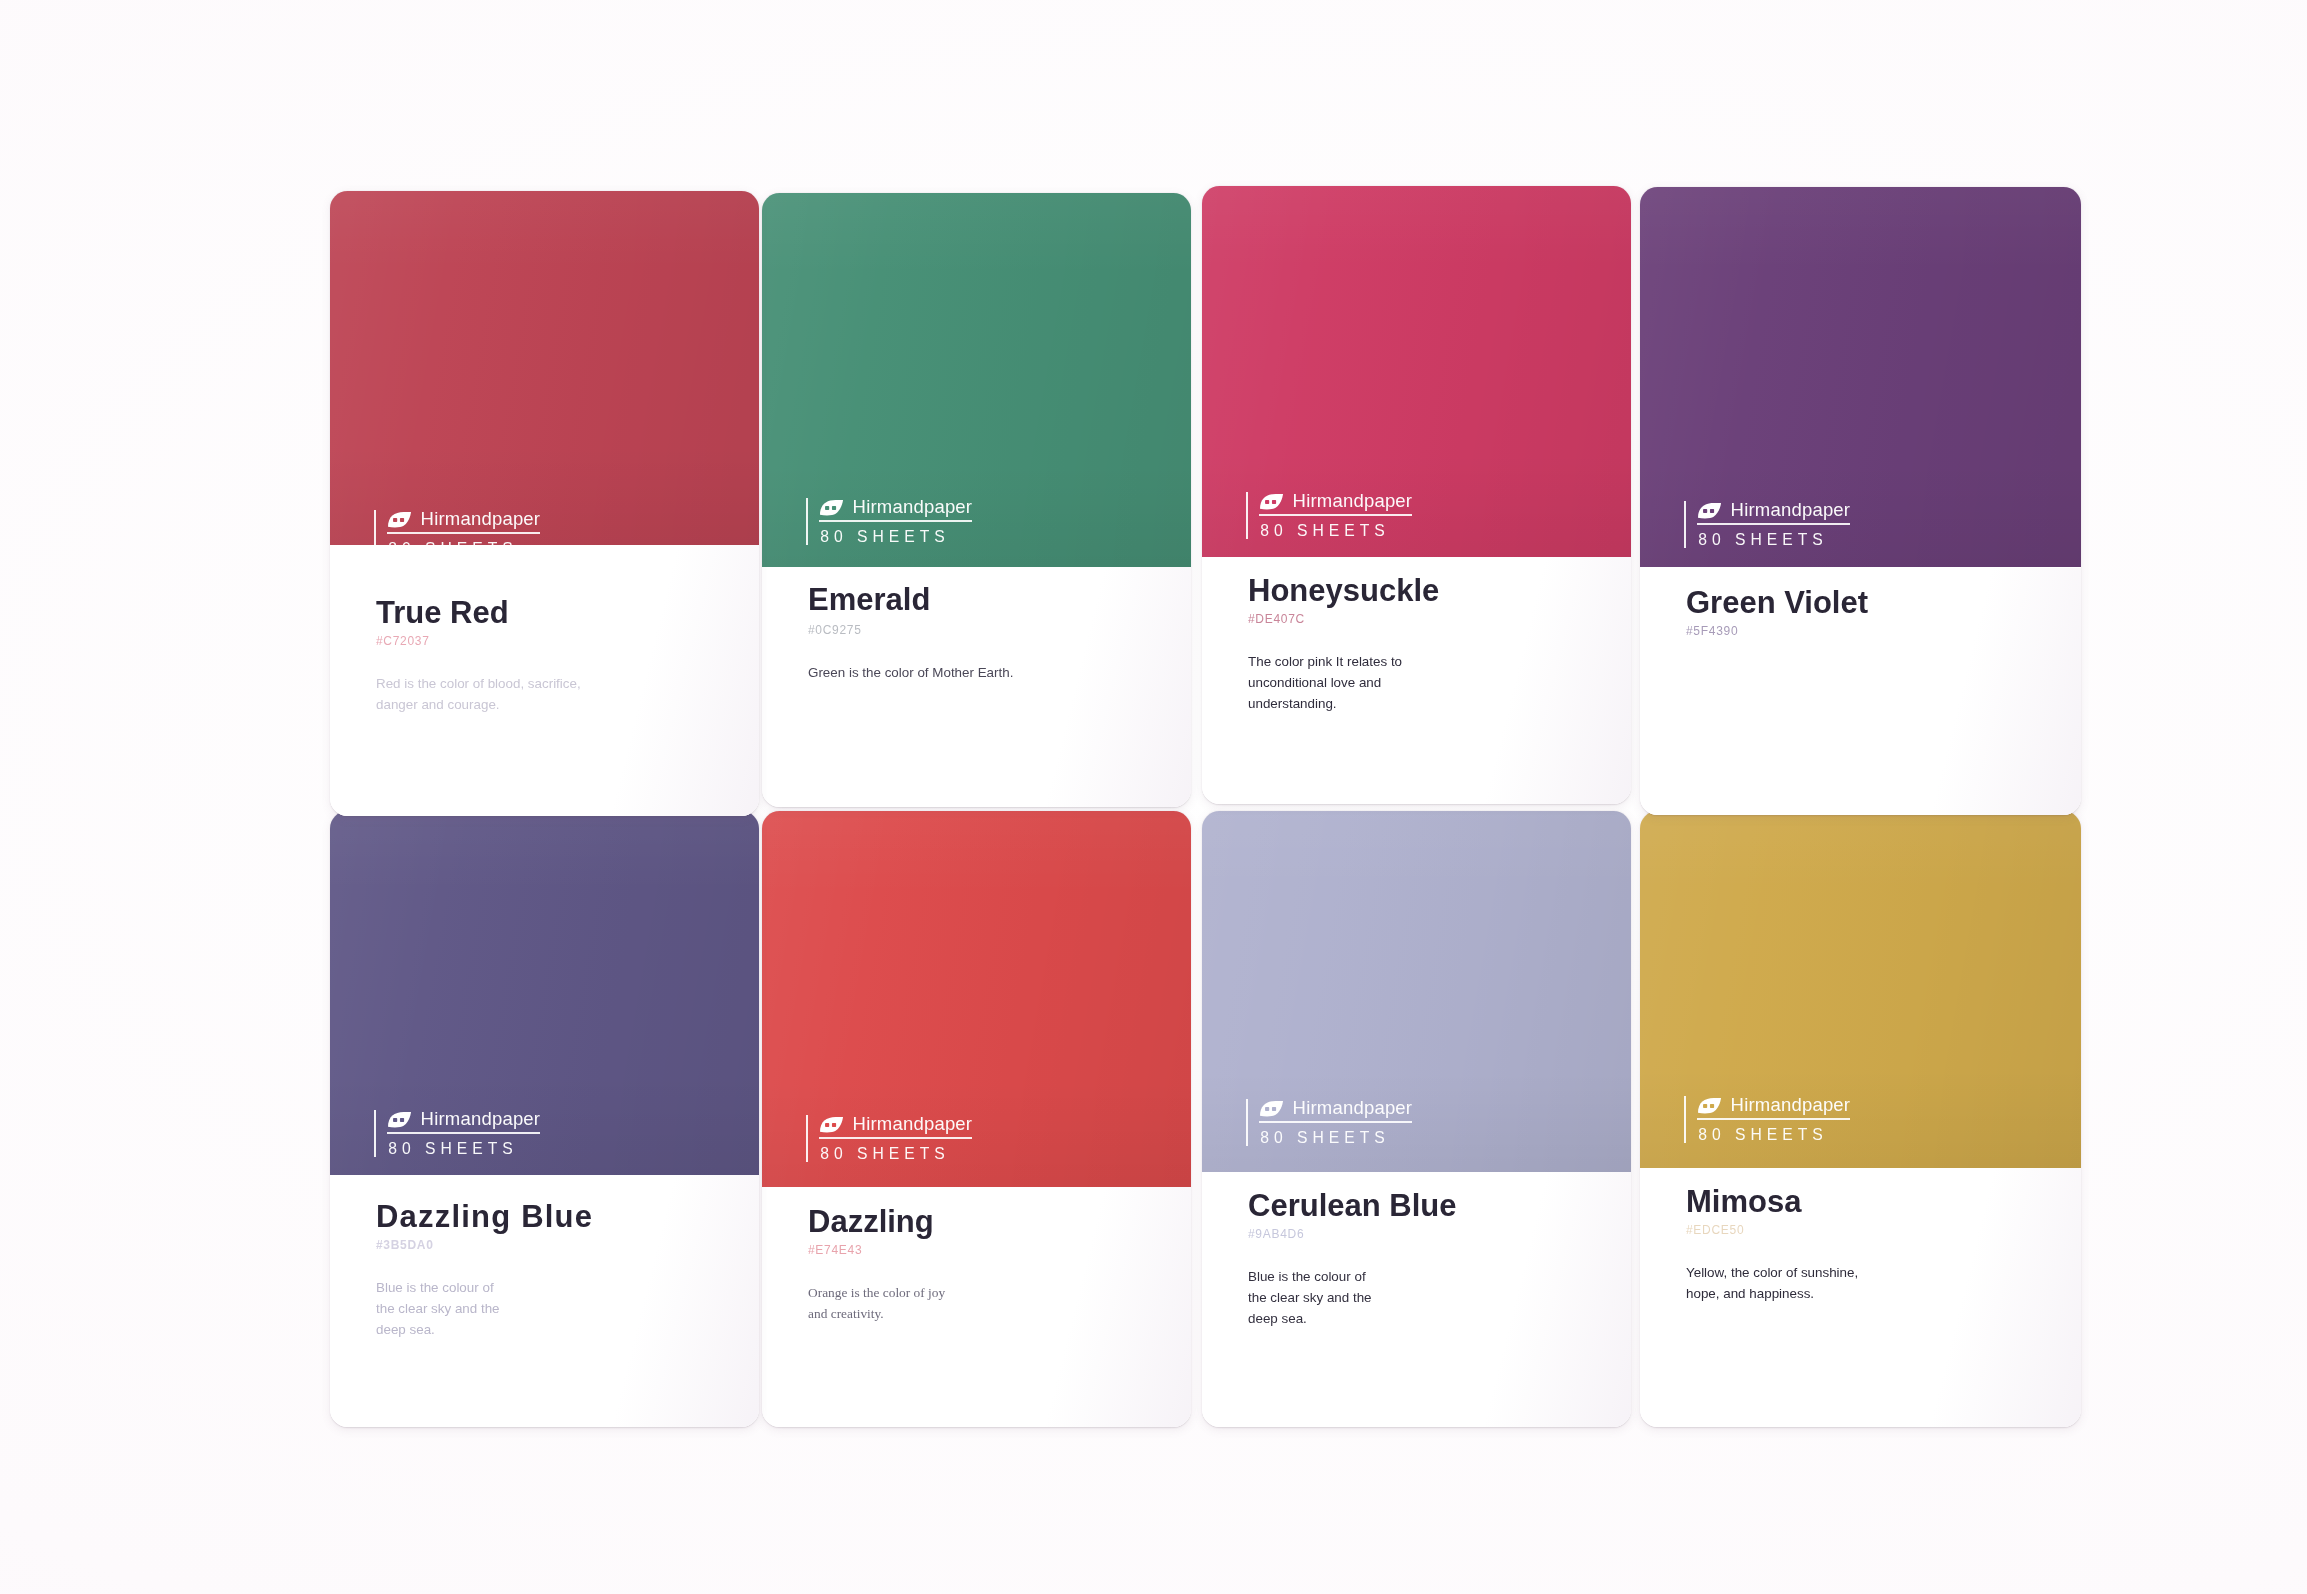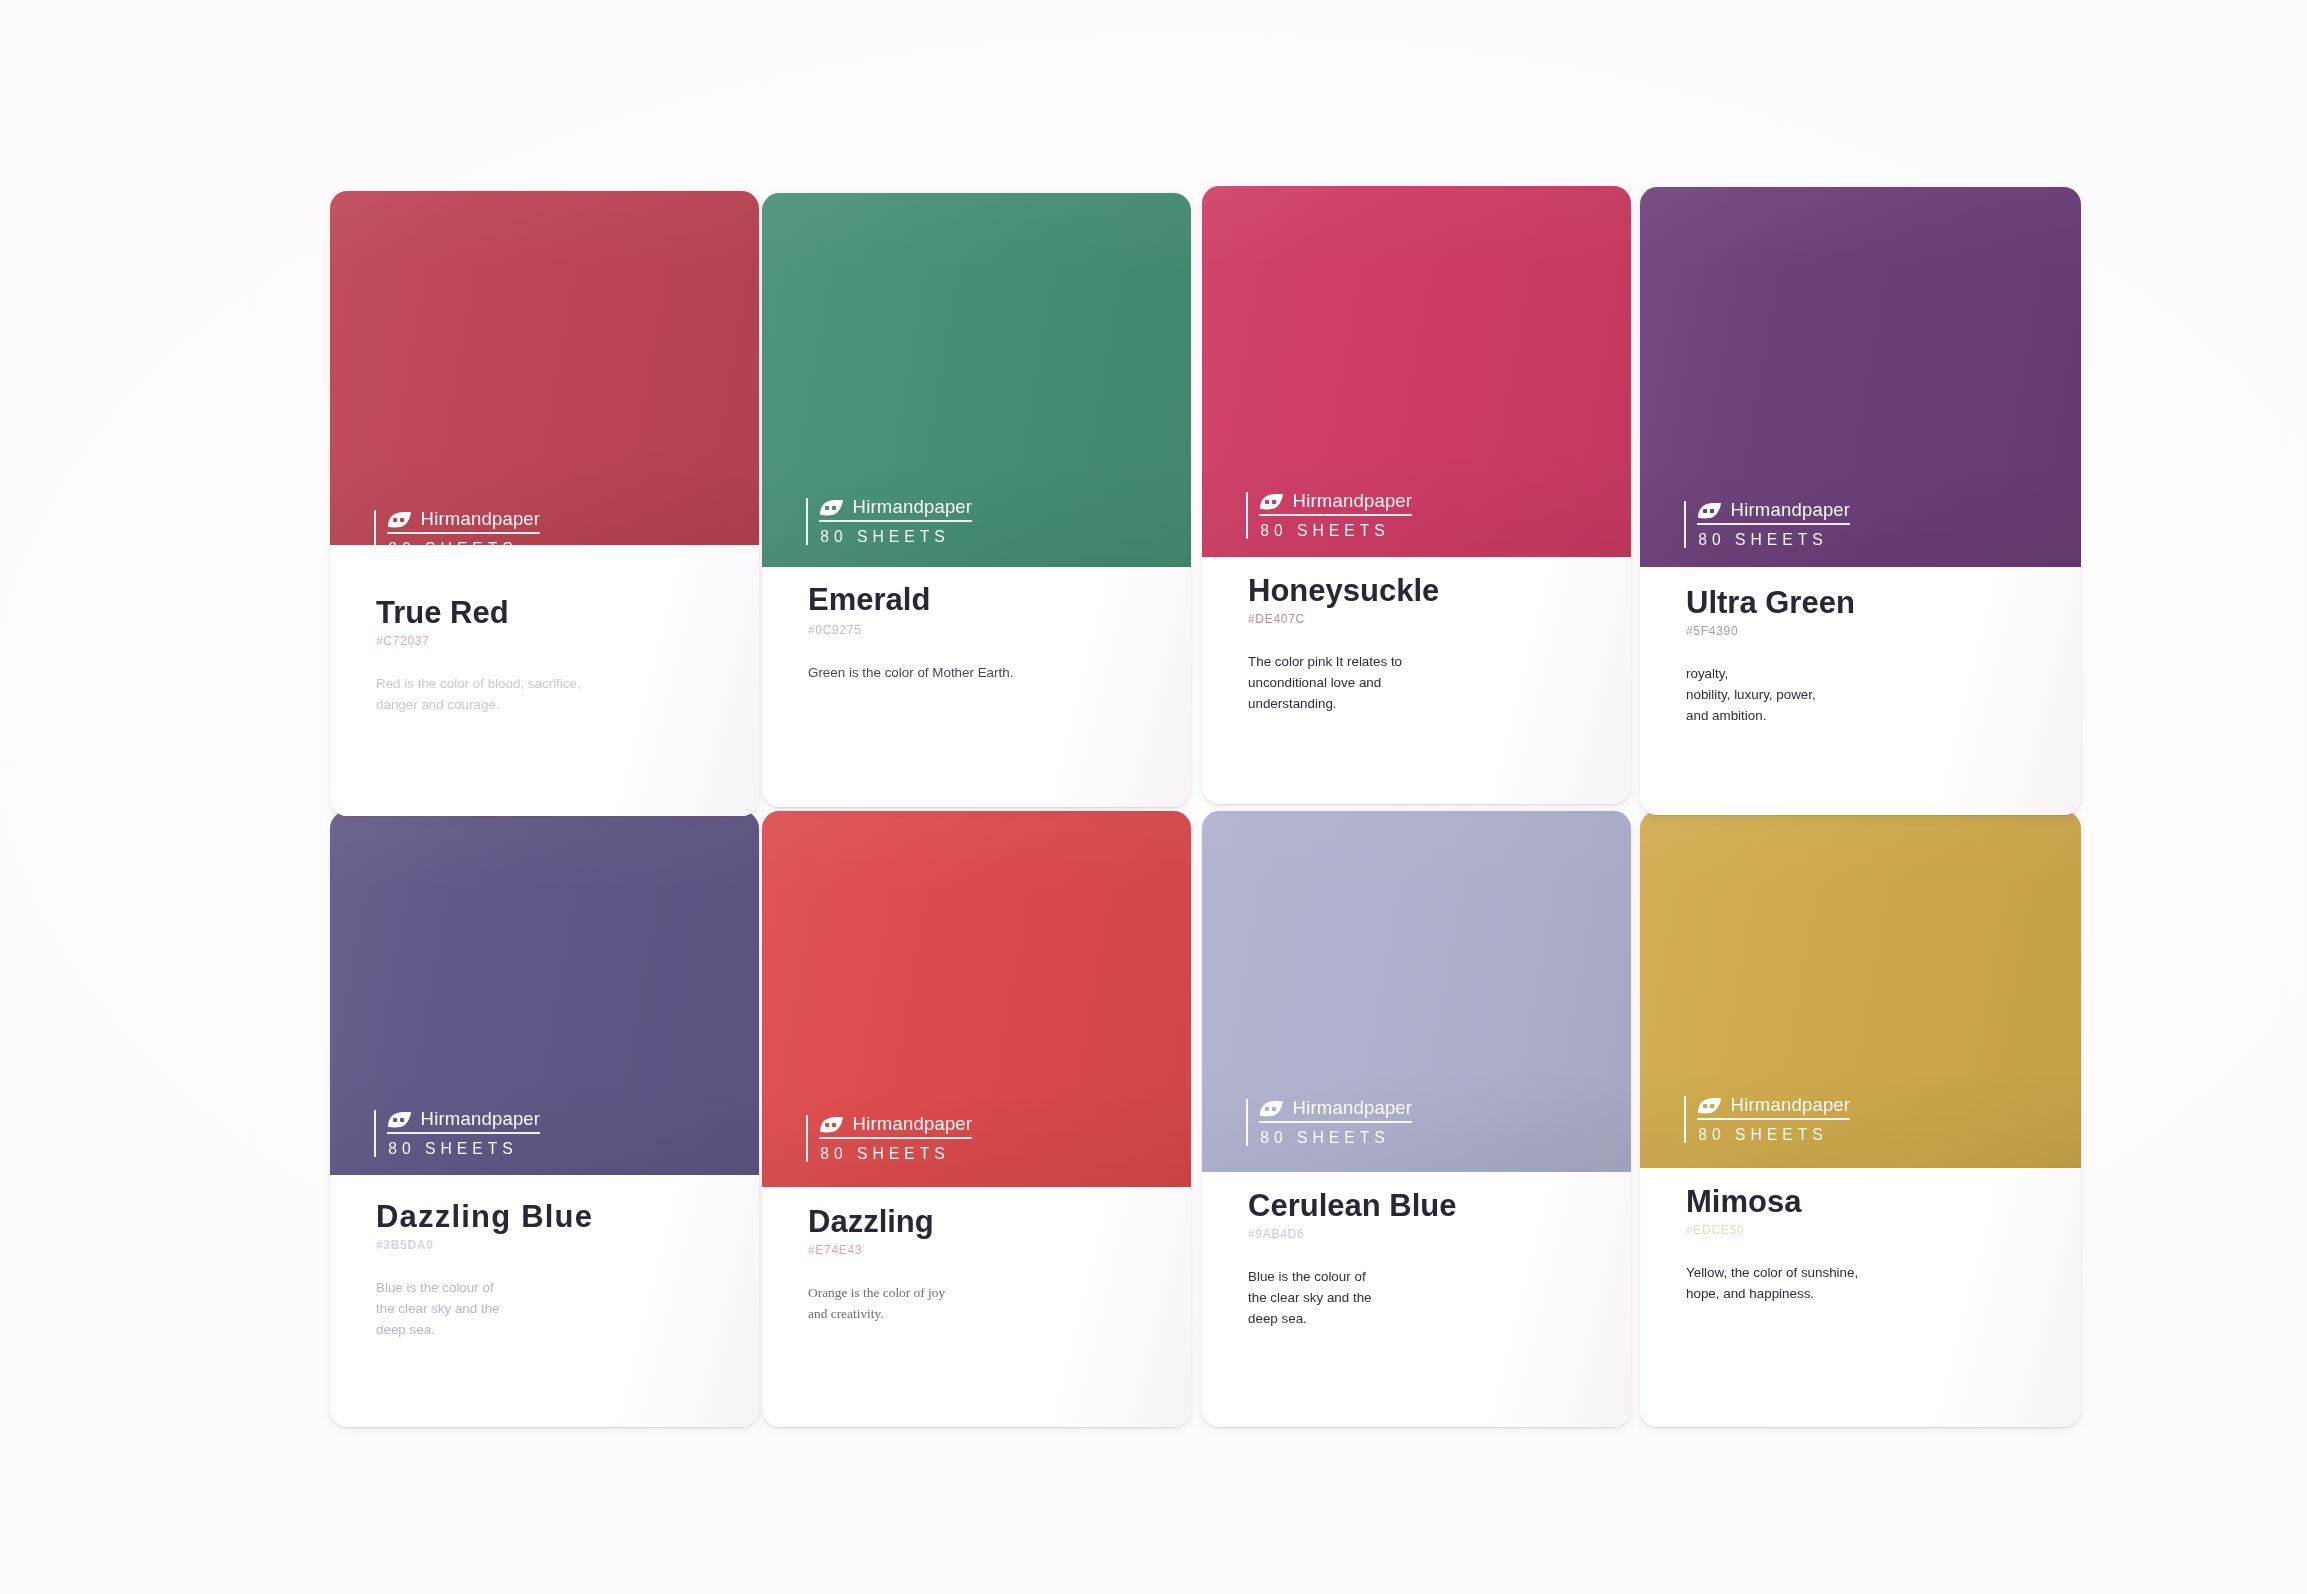--- a/index.html
+++ b/index.html
@@ -263,25 +263,22 @@
   <rect x="28" y="15" width="9" height="9" rx="1.6" fill="currentColor"></rect>
 </svg>
             </span>
             <div class="brand-name">Hirmandpaper</div>
           </div>
           <div class="brand-divider"></div>
           <div class="brand-sheets">80 SHEETS</div>
         </div>
       </div>
       <div class="info" style="left: 46px; top: 400px; width: 378px;">
-        <div class="color-name">Ultra Green</div>
+        <div class="color-name">Green Violet</div>
         <div class="color-hex" style="color: rgb(167, 155, 184);">#5F4390</div>
-        <div class="color-desc" style="color: rgb(48, 45, 61);">royalty,
-nobility, luxury, power,
-and ambition.</div>
       </div>
     </div>
     <div class="card track-wide" style="left: 330px; top: 811px; width: 429px; height: 616px; z-index: 96;">
       <div class="card-white" style="height: 252px;"></div>
       <div class="card-swatch" style="height: 364px; background: rgb(95, 87, 134); color: rgb(95, 87, 134);"></div>
       <div class="brand" style="left: 44px; top: 299px; color: rgb(95, 87, 134);">
         <div class="brand-rule"></div>
         <div class="brand-body">
           <div class="brand-top">
             <span style="color: rgb(95, 87, 134);">

